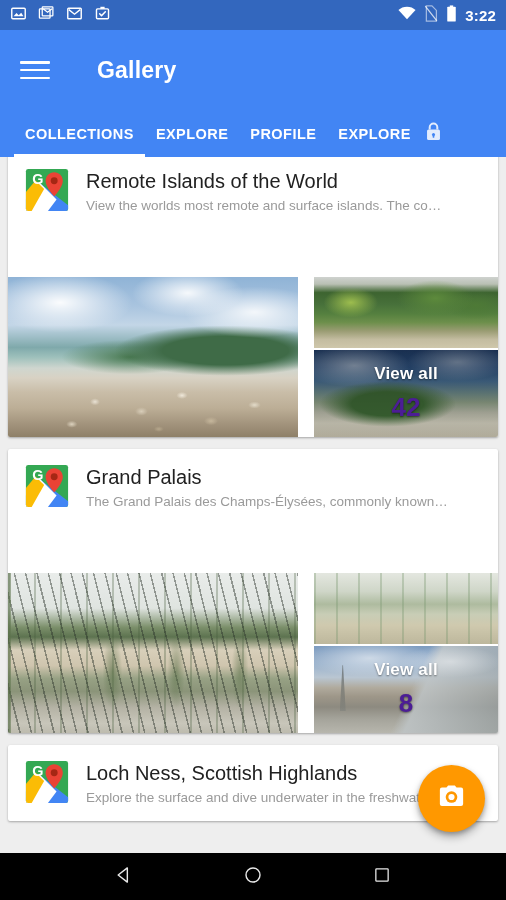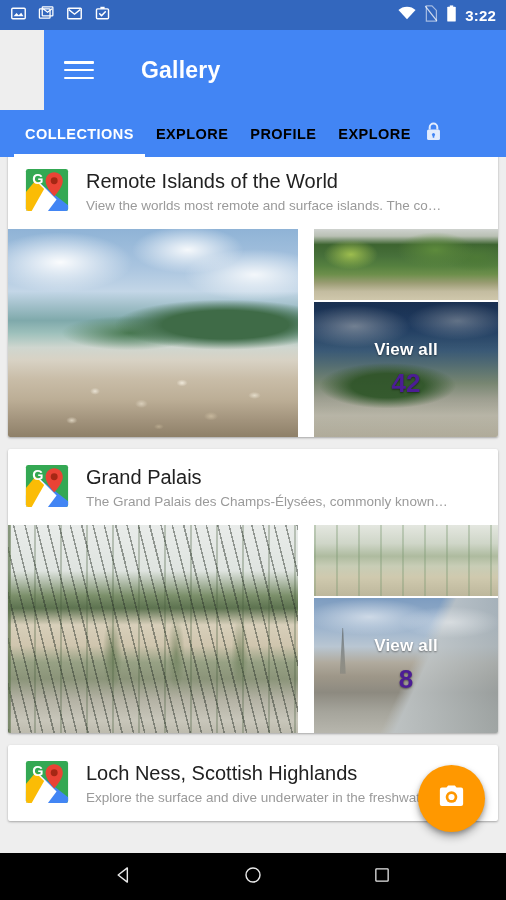--- a/index.html
+++ b/index.html
@@ -47,21 +47,20 @@
   }
 
   
   .app-bar {
     position: relative;
     background: #4285f4;
     height: 80px;
     display: flex;
     align-items: center;
     padding-left: 20px;
-    margin-left: 44px;
   }
   .hamburger {
     width: 30px; height: 24px;
     display: flex; flex-direction: column;
     justify-content: space-between;
     cursor: pointer;
     padding: 3px 0;
   }
   .hamburger span {
     display: block;
@@ -89,21 +88,21 @@
   }
   .tab {
     position: relative;
     height: 47px;
     display: flex;
     align-items: center;
     padding: 0 11px;
     cursor: pointer;
   }
   .tab-label {
-    color: #000000;
+    color: #ffffff;
     font-size: 14.5px;
     font-weight: bold;
     letter-spacing: .45px;
     white-space: nowrap;
   }
   .tab.active .tab-label { color: #ffffff; }
   .tab-underline {
     position: absolute;
     left: 0; right: 0; bottom: 0;
     height: 3px;
@@ -158,21 +157,22 @@
     color: #9a9a9a;
     line-height: 1.25;
     white-space: nowrap;
     overflow: hidden;
   }
 
   
   .grid {
     display: flex;
     gap: 16px;
-    height: 208px;
+    height: 160px;
+    margin-top: 48px;
   }
   .grid-main { flex: 0 0 290px; position: relative; overflow: hidden; }
   .grid-side {
     flex: 1 1 auto;
     display: flex;
     flex-direction: column;
     gap: 2px;
   }
   .grid-side-top { flex: 0 0 71px; position: relative; overflow: hidden; }
   .grid-side-bottom { flex: 1 1 auto; position: relative; overflow: hidden; }

